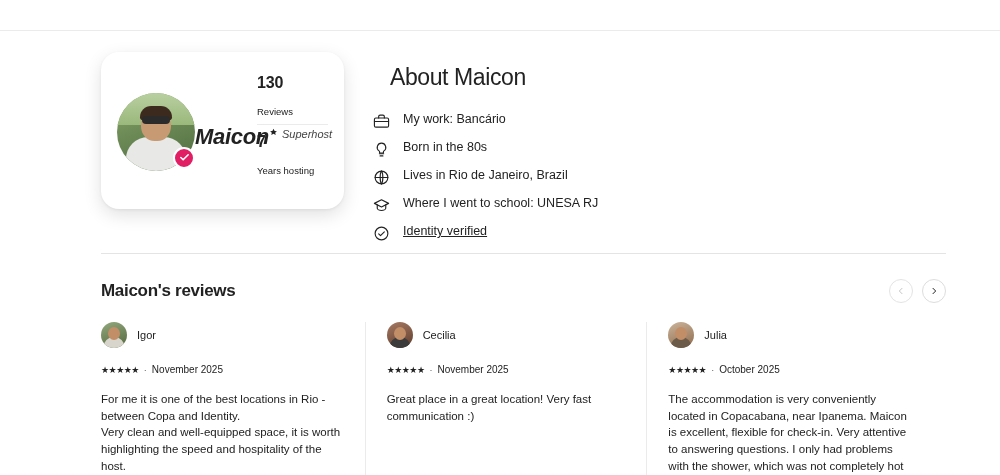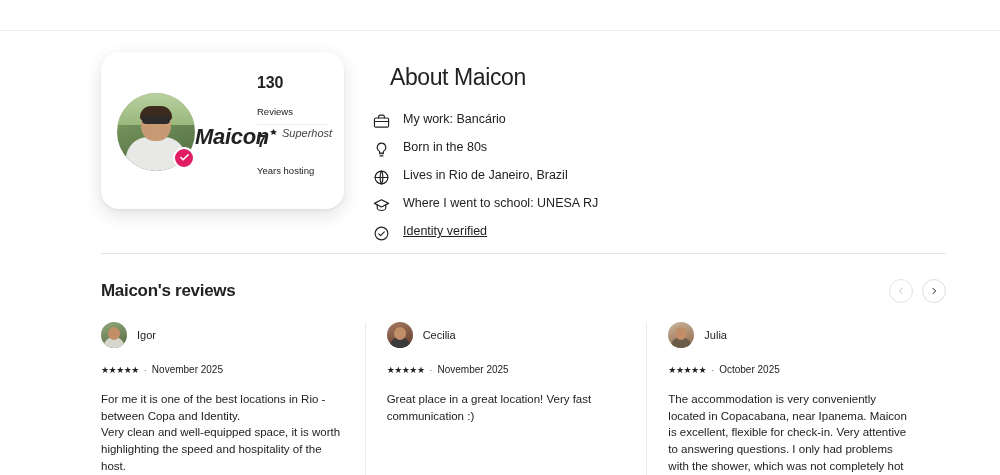--- a/index.html
+++ b/index.html
@@ -99,21 +99,21 @@
     font-size: 22px;
     font-weight: 700;
     letter-spacing: -0.3px;
     color: #222222;
   }
   .superhost {
     margin-top: 3px;
     font-size: 11px;
     color: #444444;
     display: flex;
-    align-items: center;
+    align-items: flex-end;
     gap: 4px;
   }
   .superhost svg { width: 9px; height: 11px; }
 
   .host-stats {
     padding-left: 14px;
     padding-top: 4px;
     flex: 1;
   }
   .stat { padding-bottom: 7px; }

